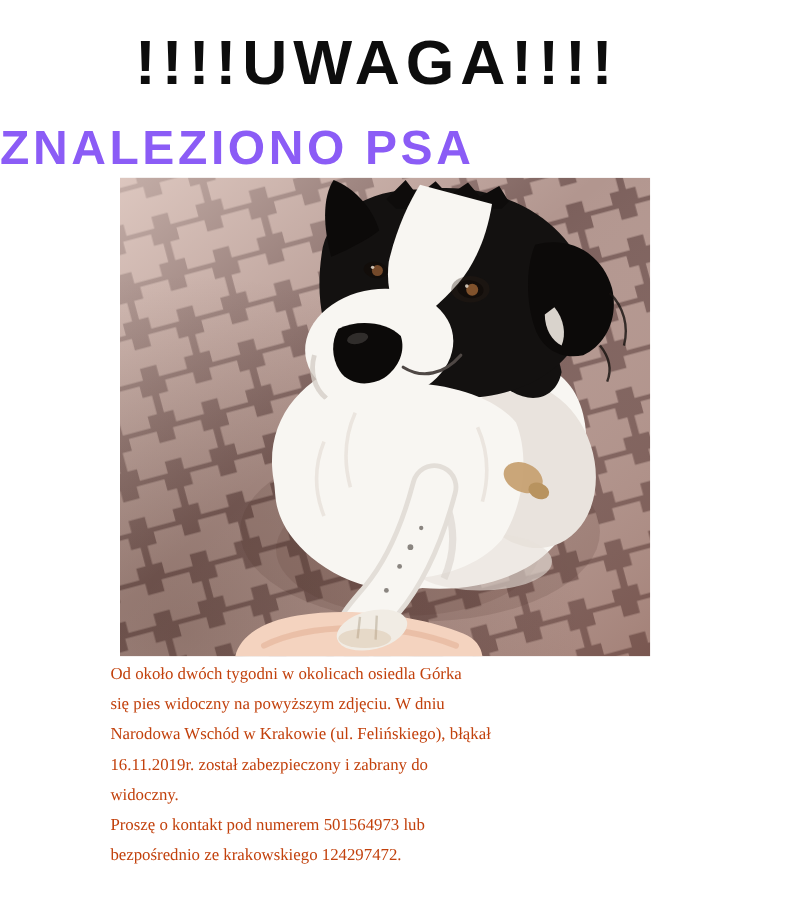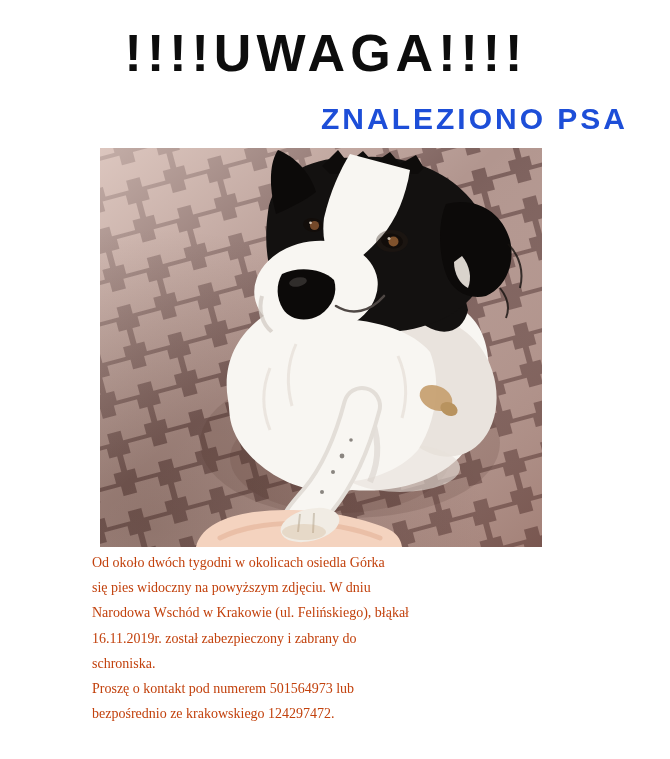--- a/index.html
+++ b/index.html
@@ -4,31 +4,31 @@
 <style>
   html,body{margin:0;padding:0;background:#ffffff;}
   #poster{
     position:relative;
     width:670px;height:759px;
     background:#ffffff;
     overflow:hidden;
     font-family:"Liberation Sans",sans-serif;
   }
   .title{
-    position:absolute;left:12px;top:27px;width:628px;
+    position:absolute;left:0;top:27px;width:628px;
     text-align:center;
     font-weight:bold;font-size:52px;line-height:1;
     letter-spacing:5px;color:#0d0d0d;
     white-space:nowrap;
   }
   .subtitle{
     position:absolute;left:0;top:104px;width:628px;
-    text-align:right;
-    font-weight:bold;font-size:30px;line-height:1;
-    letter-spacing:3px;color:#1d4ed8;
+    text-align:left;
+    font-weight:bold;font-size:40px;line-height:1;
+    letter-spacing:3px;color:#8b5cf6;
     white-space:nowrap;
   }
   .photo{
     position:absolute;left:100px;top:148px;
     width:442px;height:399px;overflow:hidden;
   }
   .photo svg{display:block;}
   .bodytext{
     position:absolute;left:92px;top:550px;width:500px;
     font-family:"Liberation Serif",serif;
@@ -139,18 +139,18 @@
         <ellipse cx="204" cy="384" rx="22" ry="8" opacity="0.25" fill="#c7a172"></ellipse>
       </g>
     </svg>
   </div>
 
   <div class="bodytext">
     <div>Od około dwóch tygodni w okolicach osiedla Górka</div>
     <div>się pies widoczny na powyższym zdjęciu. W dniu</div>
     <div>Narodowa Wschód w Krakowie (ul. Felińskiego), błąkał</div>
     <div>16.11.2019r. został zabezpieczony i zabrany do</div>
-    <div>schroniska.</div>
+    <div>widoczny.</div>
     <div><span>Proszę o kontakt pod numerem </span><b>501564973</b><span> lub</span></div>
     <div><span>bezpośrednio ze krakowskiego </span><b>124297472</b><span>.</span></div>
   </div>
 
 </div>
 
 </body></html>

